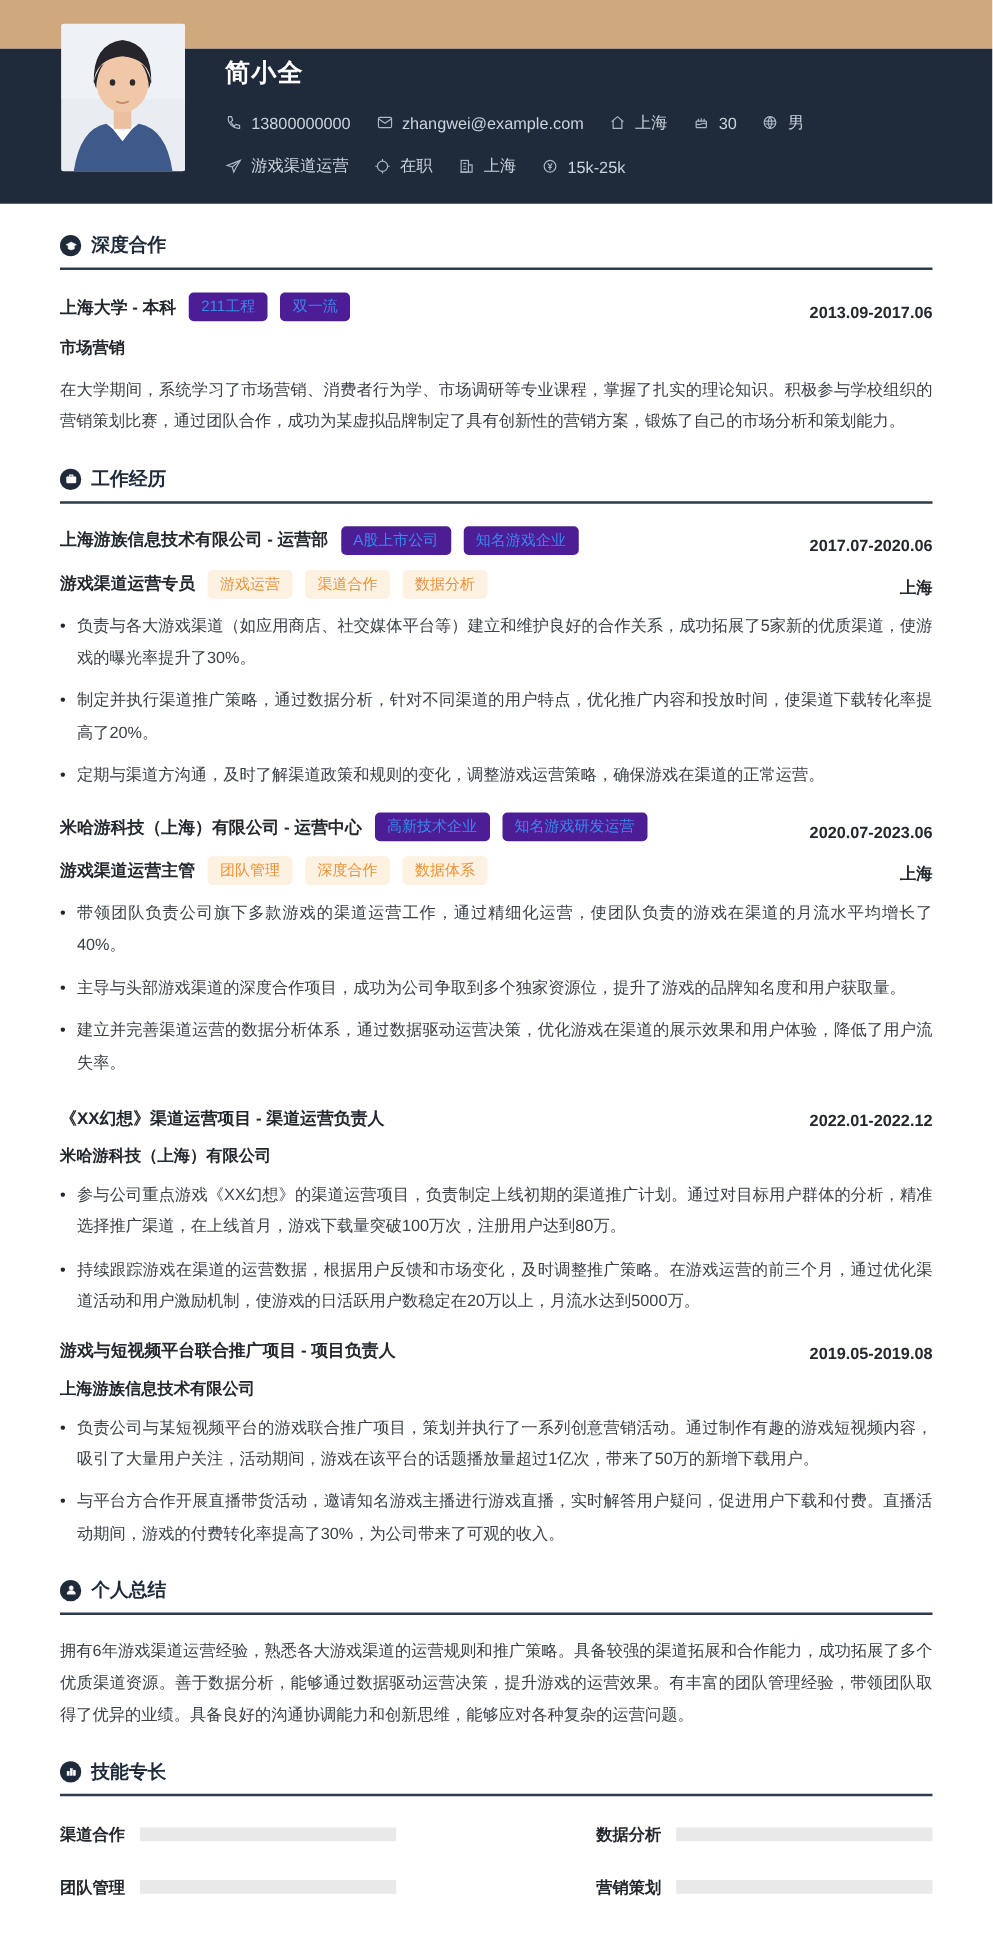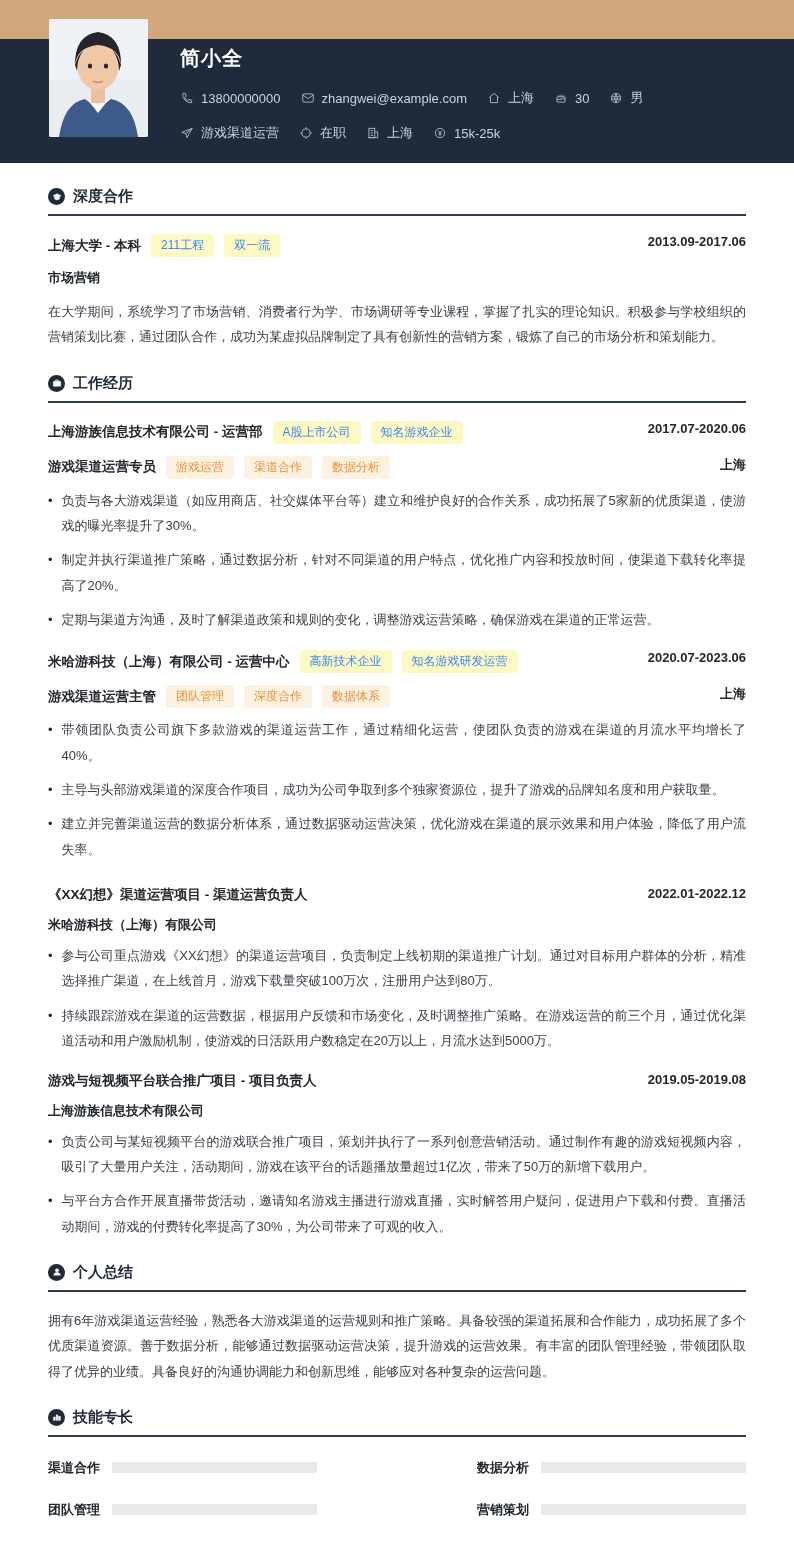--- a/index.html
+++ b/index.html
@@ -29,27 +29,27 @@
   .section { margin-top: 24px; }
   .section-head { display: flex; align-items: center; gap: 8px; padding-bottom: 8px; border-bottom: 2px solid #2c3b4d; }
   .section-icon {
     width: 17px; height: 17px; border-radius: 50%; background: #1f2b3a;
     display: inline-flex; align-items: center; justify-content: center; flex: 0 0 auto;
   }
   .section-icon svg { width: 10px; height: 10px; fill: #ffffff; stroke: #ffffff; }
   .section-title { font-size: 15px; font-weight: bold; color: #1f2b3a; }
   
   .entry { margin-top: 18px; }
-  .entry-row { display: flex; align-items: flex-start; justify-content: space-between; gap: 37px; }
+  .entry-row { display: flex; align-items: flex-end; justify-content: space-between; gap: 37px; }
   .entry-left { display: flex; align-items: center; gap: 10px; }
   .entry-name { font-size: 13.5px; font-weight: bold; color: #23282f; }
   .entry-date { font-size: 13px; font-weight: bold; color: #23282f; white-space: nowrap; }
   .entry-loc { font-size: 13px; font-weight: bold; color: #23282f; }
   .badge-blue {
-    background: #fef9c3; color: #3b87f0; font-size: 12px;
+    background: #4c1d95; color: #3b87f0; font-size: 12px;
     padding: 3px 10px; border-radius: 4px; white-space: nowrap;
   }
   .badge-orange {
     background: #fdf1e2; color: #ef9135; font-size: 12px;
     padding: 3px 10px; border-radius: 4px; white-space: nowrap;
   }
   .sub-row { margin-top: 12px; }
   .major-line, .company-line { margin-top: 12px; font-size: 13px; font-weight: bold; color: #23282f; }
   .desc { margin-top: 12px; font-size: 13px; line-height: 1.95; color: #3a4149; text-align: justify; }
   .bullet { display: flex; gap: 9px; margin-top: 9px; font-size: 13px; line-height: 1.95; color: #3a4149; }

